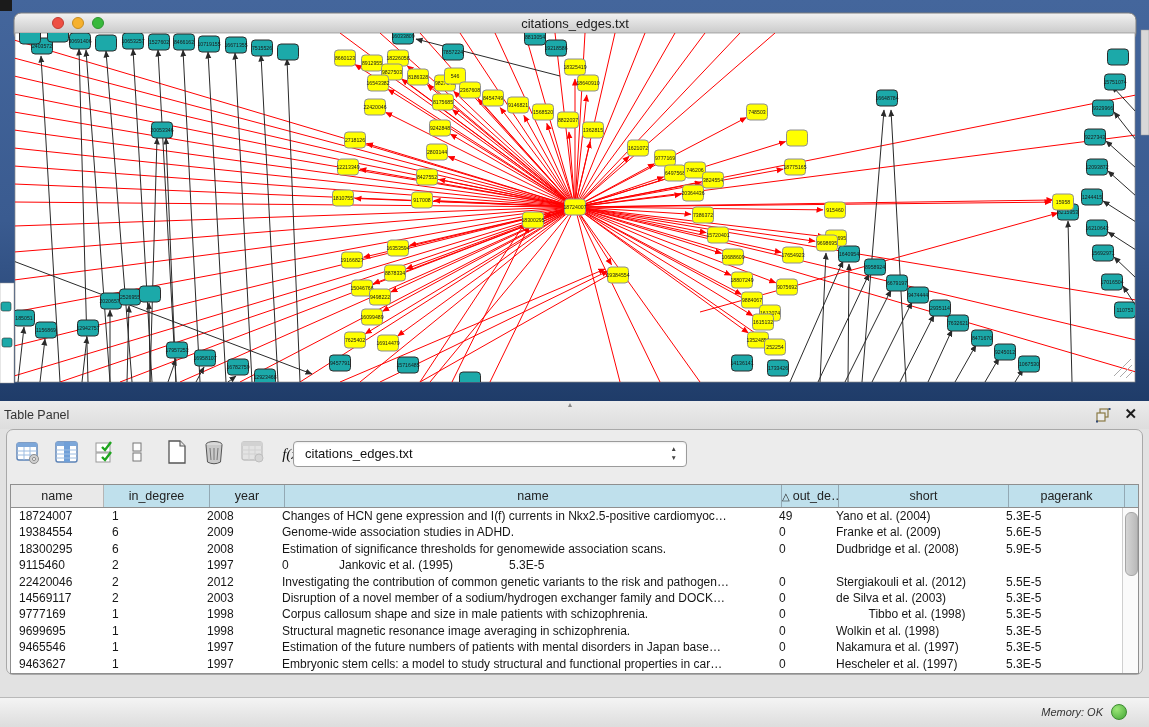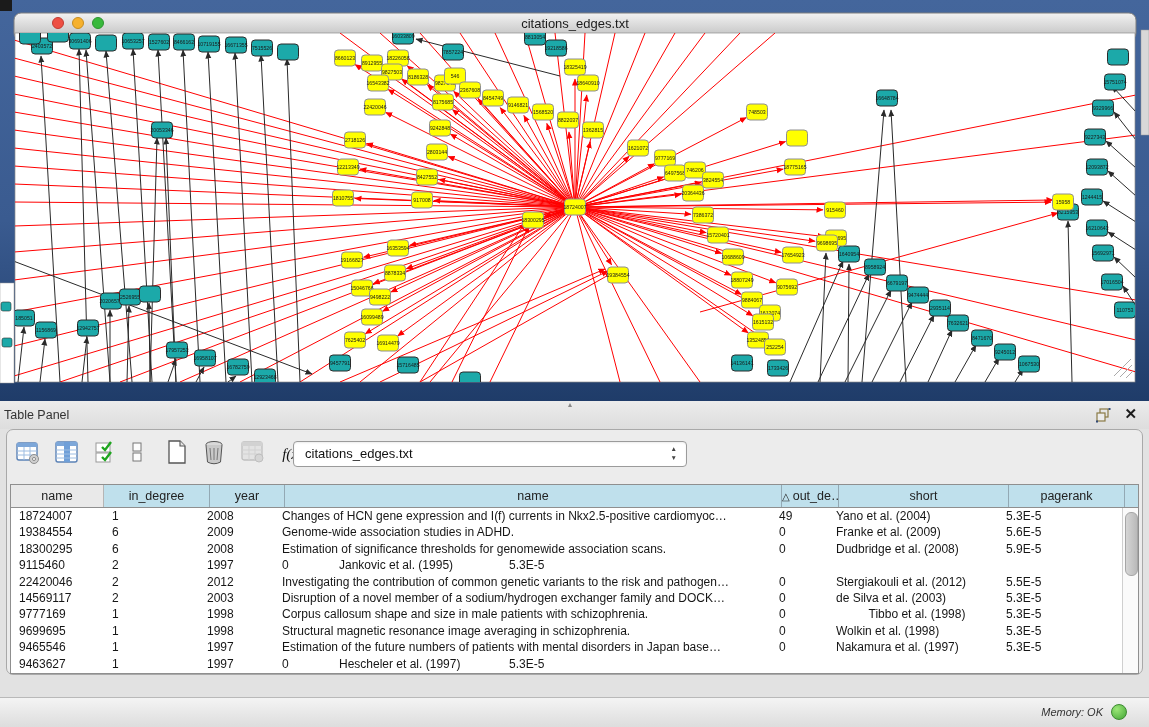--- a/index.html
+++ b/index.html
@@ -654,20 +654,21 @@
             <div class="tcell" style="width: 75px;">1997</div>
             <div class="tcell" style="width: 497px;">Estimation of the future numbers of patients with mental disorders in Japan base…</div>
             <div class="tcell" style="width: 57px;">0</div>
             <div class="tcell" style="width: 170px;">Nakamura et al. (1997)</div>
             <div class="tcell" style="width: 116px;">5.3E-5</div>
           </div>
           <div class="trow">
             <div class="tcell" style="width: 93px;">9463627</div>
             <div class="tcell" style="width: 95px;">1</div>
             <div class="tcell" style="width: 75px;">1997</div>
+            <div class="tcell" style="width: 497px;">Embryonic stem cells: a model to study structural and functional properties in car…</div>
             <div class="tcell" style="width: 57px;">0</div>
             <div class="tcell" style="width: 170px;">Hescheler et al. (1997)</div>
             <div class="tcell" style="width: 116px;">5.3E-5</div>
           </div>
         </div>
       <div id="tbl-scroll">
         <div id="tbl-thumb"></div>
       </div>
     </div>
 

